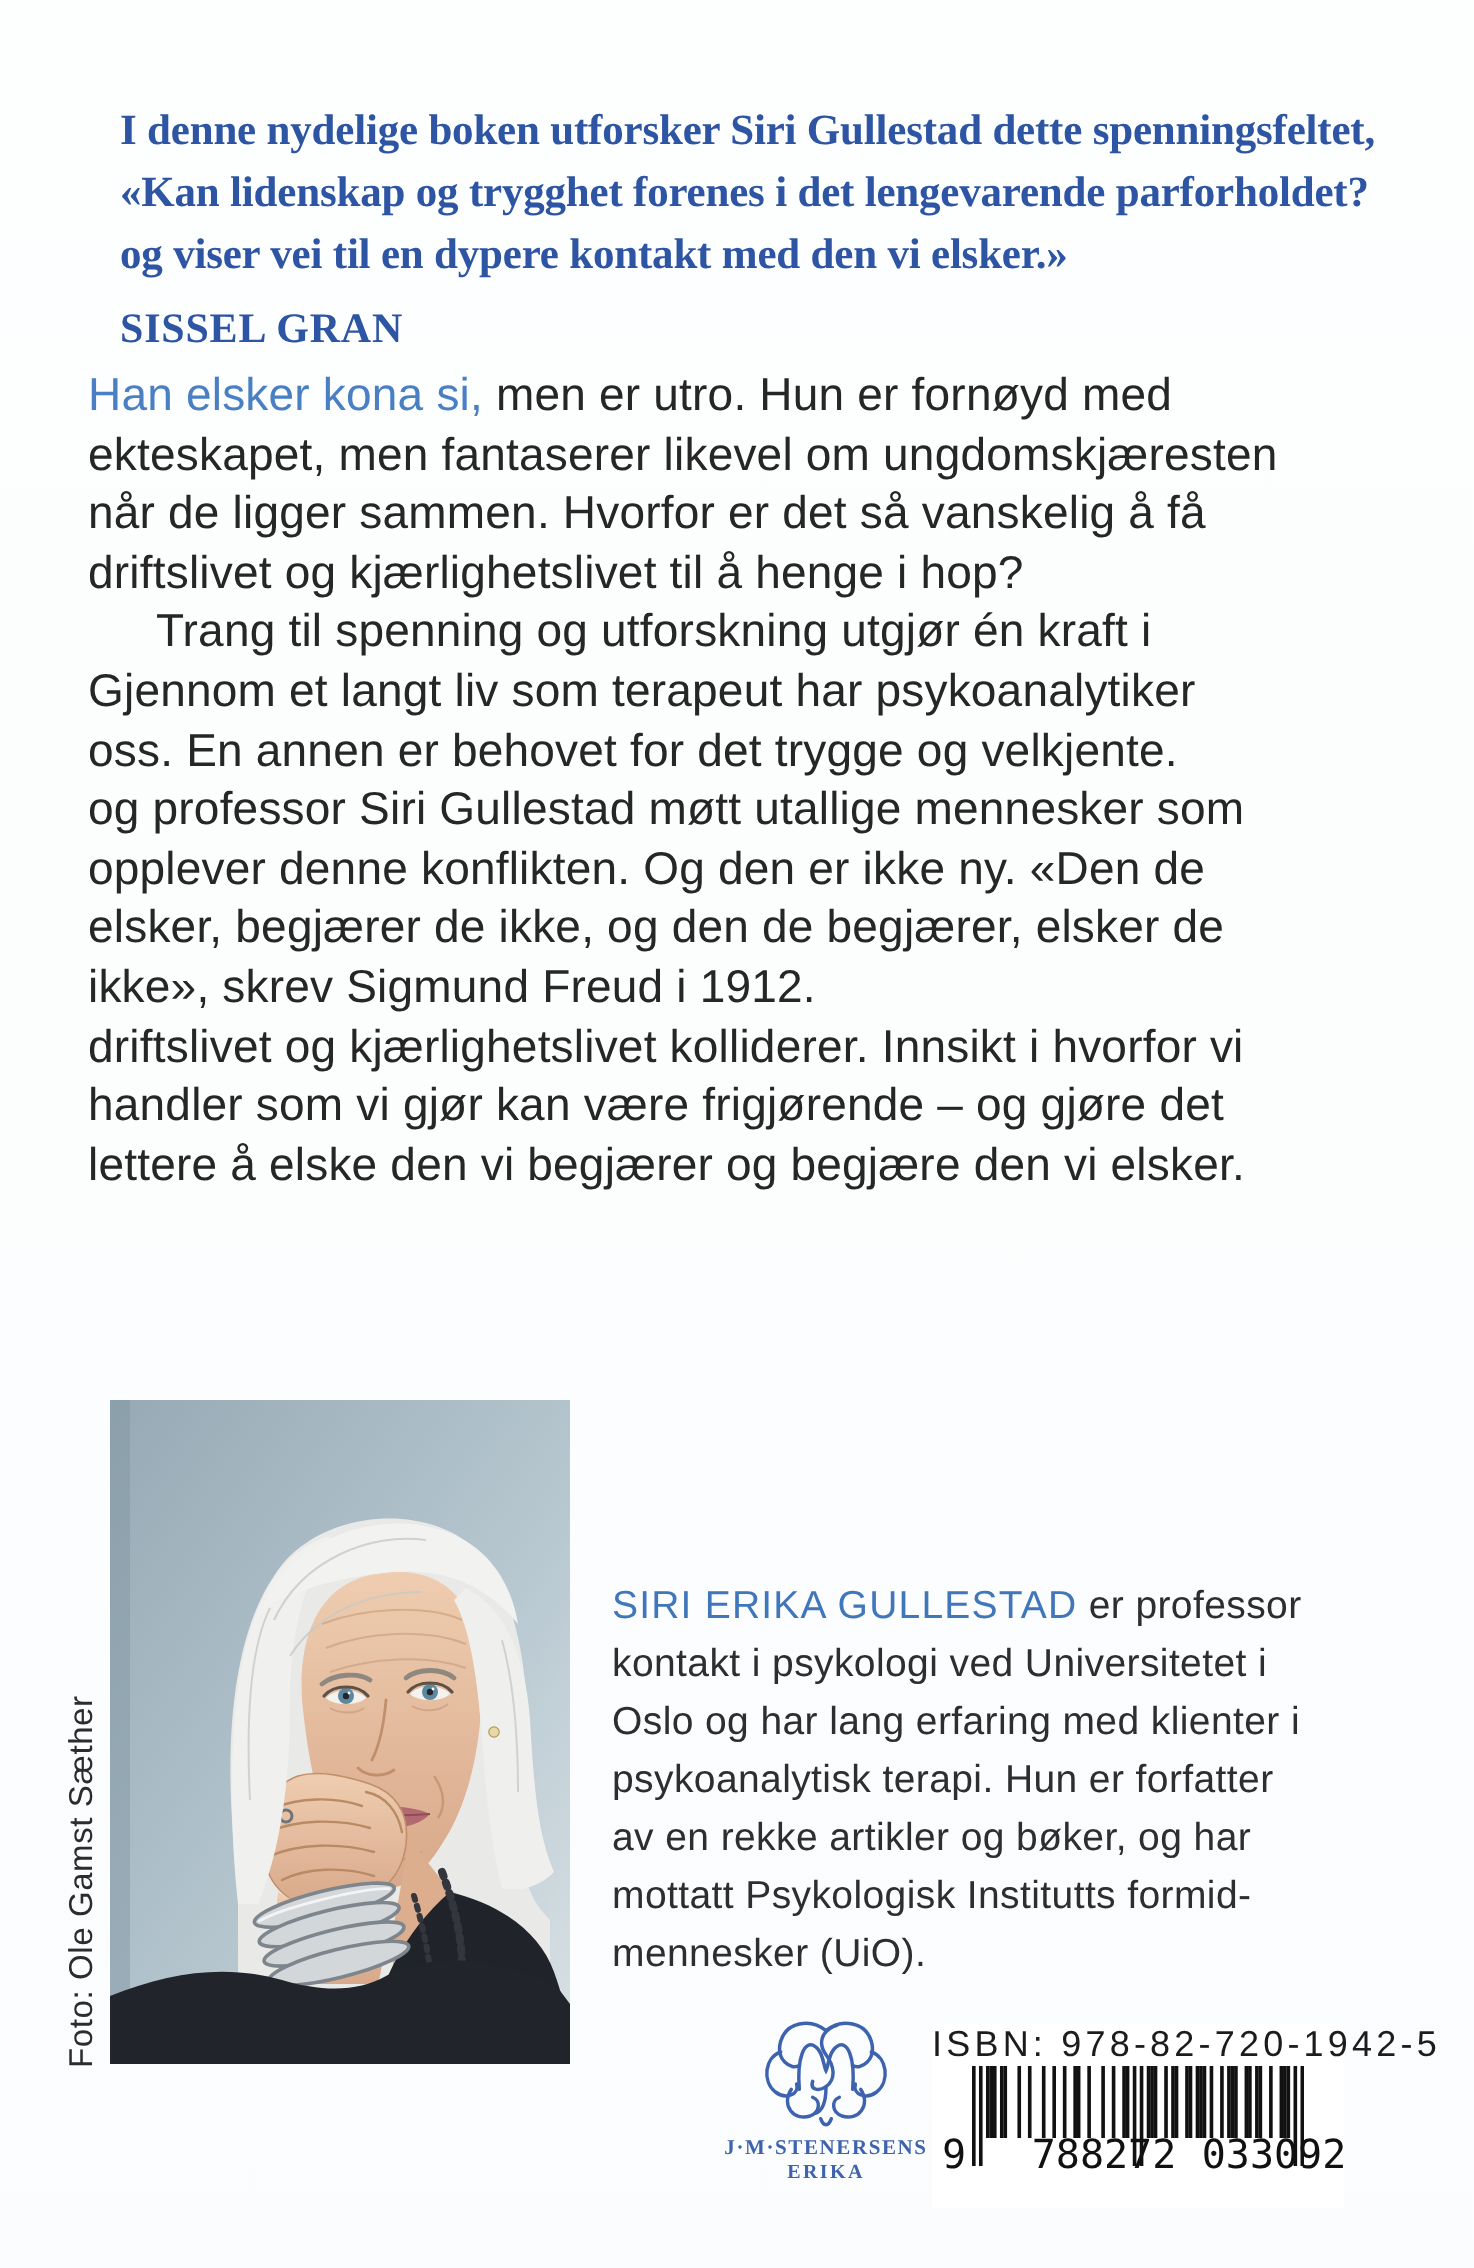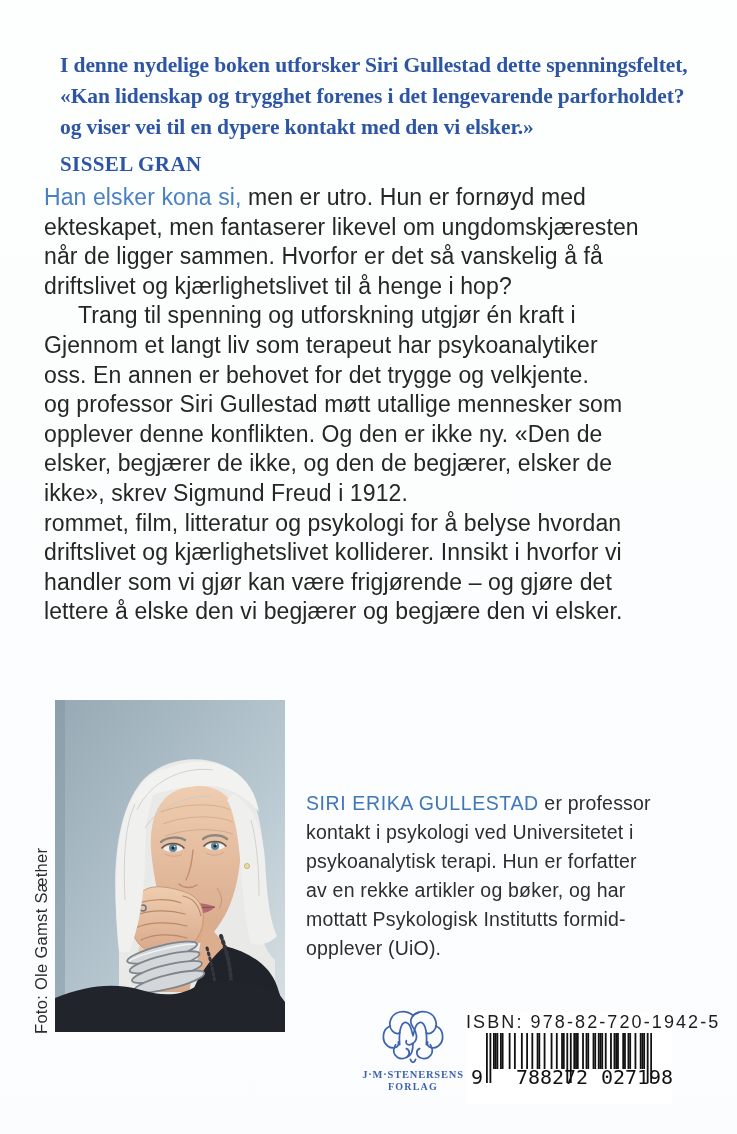--- a/index.html
+++ b/index.html
@@ -121,21 +121,20 @@
     <div class="body-line">ekteskapet, men fantaserer likevel om ungdomskjæresten</div>
     <div class="body-line">når de ligger sammen. Hvorfor er det så vanskelig å få</div>
     <div class="body-line">driftslivet og kjærlighetslivet til å henge i hop?</div>
     <div class="body-line indent">Trang til spenning og utforskning utgjør én kraft i</div>
     <div class="body-line">Gjennom et langt liv som terapeut har psykoanalytiker</div>
     <div class="body-line">oss. En annen er behovet for det trygge og velkjente.</div>
     <div class="body-line">og professor Siri Gullestad møtt utallige mennesker som</div>
     <div class="body-line">opplever denne konflikten. Og den er ikke ny. «Den de</div>
     <div class="body-line">elsker, begjærer de ikke, og den de begjærer, elsker de</div>
     <div class="body-line">ikke», skrev Sigmund Freud i 1912.</div>
-    <div class="body-line">rommet, film, litteratur og psykologi for å belyse hvordan</div>
     <div class="body-line">driftslivet og kjærlighetslivet kolliderer. Innsikt i hvorfor vi</div>
     <div class="body-line">handler som vi gjør kan være frigjørende – og gjøre det</div>
     <div class="body-line">lettere å elske den vi begjærer og begjære den vi elsker.</div>
   </section>
 
   <div class="photo-credit">Foto: Ole Gamst Sæther</div>
 
   <div class="photo">
     <svg viewBox="0 0 230 332">
       <defs>
@@ -230,43 +229,44 @@
         <path d="M196 120 C202 142 204 170 204 196"></path>
         <path d="M90 128 C104 106 130 96 156 96"></path>
       </g>
       <circle cx="192" cy="166" r="2.6" fill="#e8d9a8" stroke="#b09b55" stroke-width="0.6"></circle>
     </svg>
   </div>
 
   <section class="bio-block">
     <div class="bio-line"><span class="bio-name">SIRI ERIKA GULLESTAD</span><span> er professor</span></div>
     <div class="bio-line">kontakt i psykologi ved Universitetet i</div>
+    <div class="bio-line">Oslo og har lang erfaring med klienter i</div>
     <div class="bio-line">psykoanalytisk terapi. Hun er forfatter</div>
     <div class="bio-line">av en rekke artikler og bøker, og har</div>
     <div class="bio-line">mottatt Psykologisk Institutts formid-</div>
-    <div class="bio-line">opplever (UiO).</div>
+    <div class="bio-line">mennesker (UiO).</div>
   </section>
 
   <div class="logo-block">
     <svg class="logo-mark" width="84" height="60" viewBox="0 0 100 90">
       <g stroke="#3e63ae" stroke-width="2.6" fill="none" stroke-linecap="round">
         <path d="M50 14 C38 4 20 8 16 22 C12 36 24 44 30 40"></path>
         <path d="M50 14 C62 4 80 8 84 22 C88 36 76 44 70 40"></path>
         <path d="M16 30 C4 34 2 52 12 60 C20 66 30 62 28 54"></path>
         <path d="M84 30 C96 34 98 52 88 60 C80 66 70 62 72 54"></path>
         <path d="M24 58 C16 70 26 82 38 78 C46 75 46 66 40 64"></path>
         <path d="M76 58 C84 70 74 82 62 78 C54 75 54 66 60 64"></path>
         <path d="M30 58 C28 34 34 20 42 26 C48 30 48 40 50 44 C52 40 52 30 58 26 C66 20 72 34 70 58"></path>
         <path d="M58 10 C46 14 44 24 50 32 C56 40 58 50 50 56 C44 60 38 58 40 52"></path>
         <path d="M50 56 C50 66 48 74 42 76"></path>
         <path d="M46 80 C48 86 52 86 54 80"></path>
       </g>
     </svg>
     <div class="logo-name">J·M·STENERSENS</div>
-    <div class="logo-sub">FORLAG</div>
+    <div class="logo-sub">ERIKA</div>
   </div>
 
   <div class="barcode-block">
     <div class="isbn-label">ISBN: 978-82-720-1942-5</div>
     <div class="bars">
       <svg id="barcode-svg" viewBox="0 0 166 50" preserveAspectRatio="none">
           <rect x="0.00" y="0" width="1.81" height="50"></rect>
           <rect x="3.49" y="0" width="1.81" height="50"></rect>
           <rect x="6.99" y="0" width="1.81" height="36"></rect>
           <rect x="8.74" y="0" width="1.81" height="36"></rect>
@@ -310,16 +310,16 @@
           <rect x="148.53" y="0" width="1.81" height="36"></rect>
           <rect x="153.77" y="0" width="1.81" height="36"></rect>
           <rect x="155.52" y="0" width="1.81" height="36"></rect>
           <rect x="157.26" y="0" width="1.81" height="36"></rect>
           <rect x="160.76" y="0" width="1.81" height="50"></rect>
           <rect x="164.25" y="0" width="1.81" height="50"></rect>
         </svg>
     </div>
     <div class="bc-digit bc-d0">9</div>
     <div class="bc-digit bc-d1">788272</div>
-    <div class="bc-digit bc-d2">027198</div>
+    <div class="bc-digit bc-d2">033092</div>
   </div>
 
 </div>
 
 </body></html>

